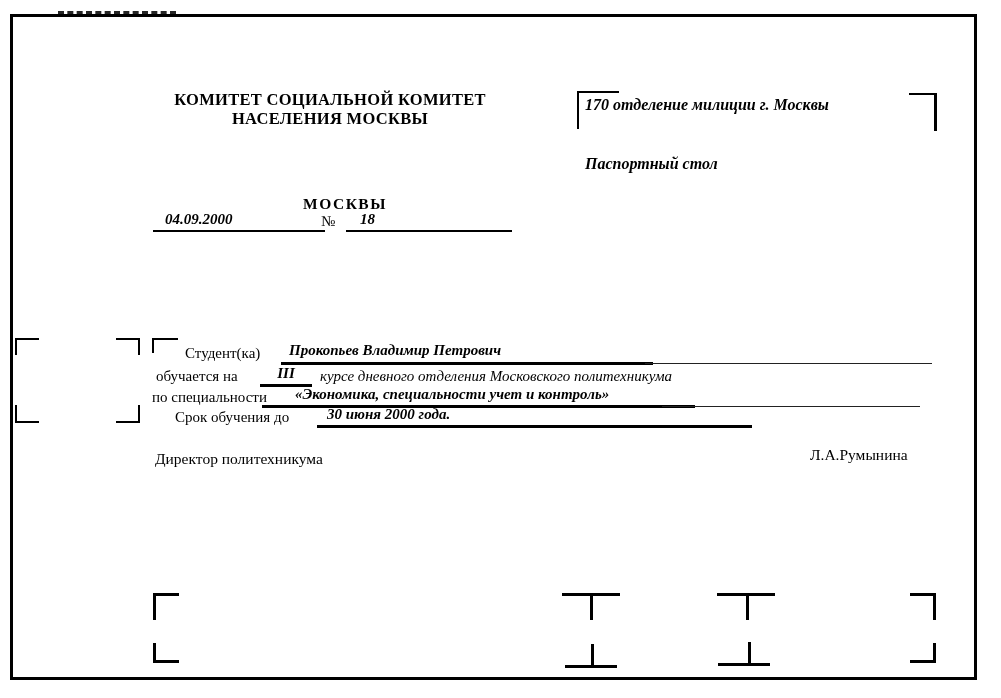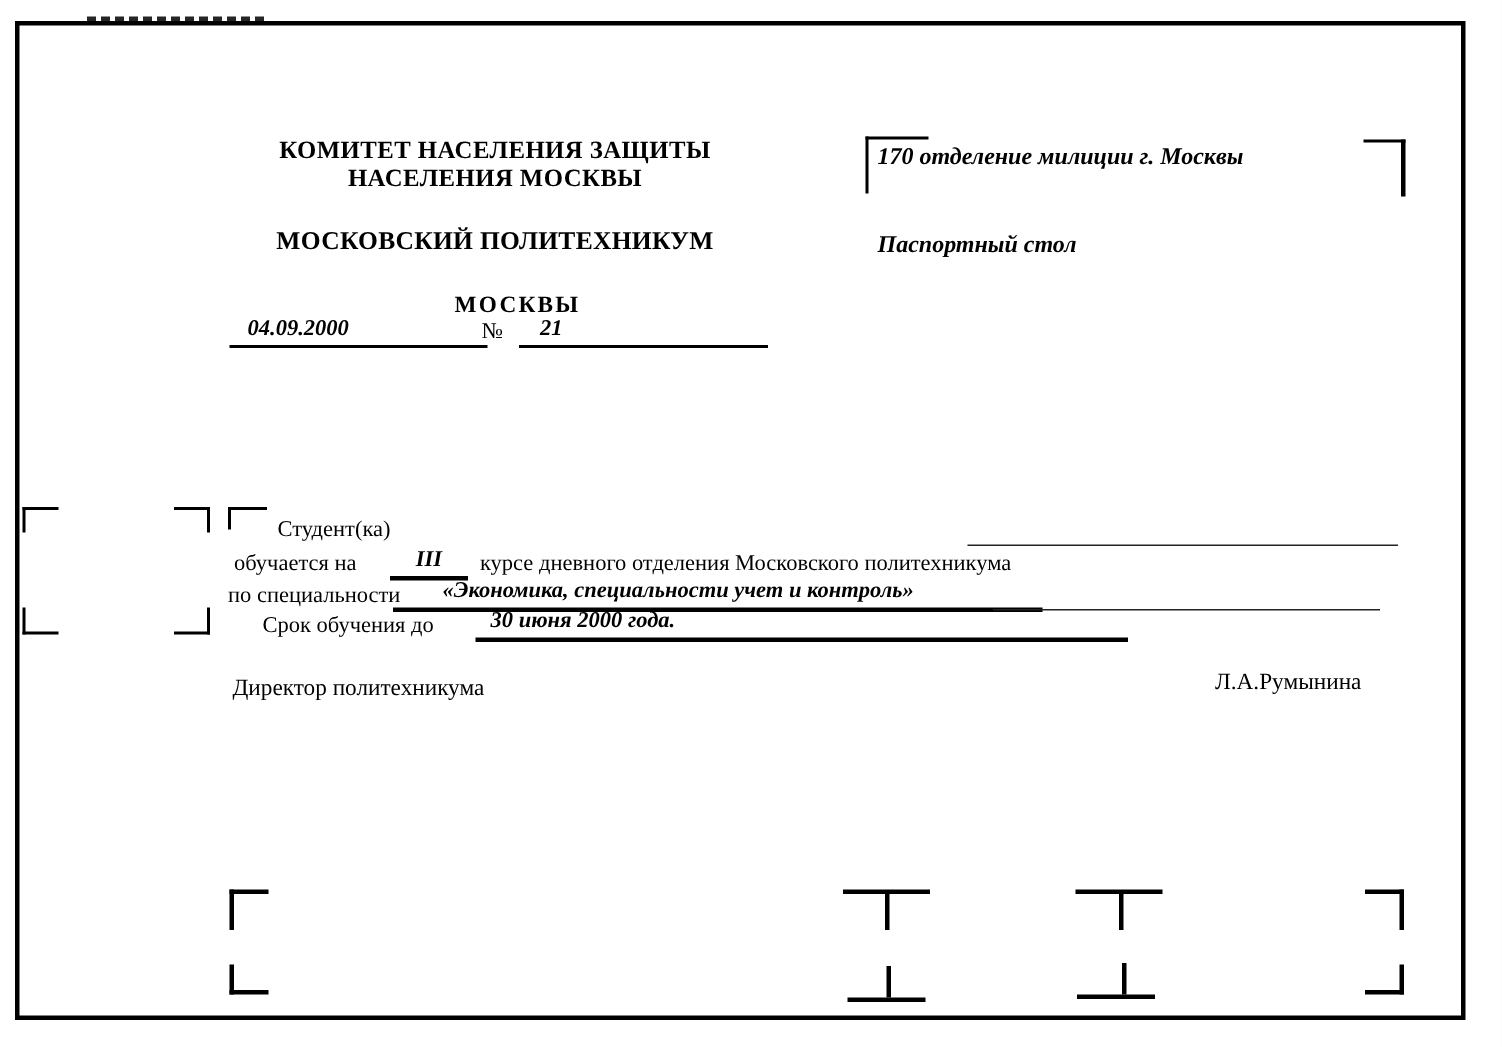--- a/index.html
+++ b/index.html
@@ -58,21 +58,21 @@
   .m-reg-br{left:116px;top:405px;width:24px;height:18px;border-bottom:2.5px solid #000;border-right:2.5px solid #000;}
   .m-para{left:152px;top:338px;width:26px;height:15px;border-top:2.5px solid #000;border-left:2.5px solid #000;}
   
   .body-txt{font-size:15px;text-align:center;}
   .l1-label{left:185px;top:345px;}
   .f-name{left:281px;top:342px;width:364px;height:20px;padding-left:8px;}
   .thin-line{position:absolute;height:0;border-top:1.5px solid #222;}
   .l1-cont{left:645px;top:363px;width:287px;}
   .l2-prefix{left:156px;top:368px;}
   .f-course{left:260px;top:365px;width:52px;height:19px;text-align:center;}
-  .l2-suffix{left:320px;top:368px;}
+  .l2-suffix{left:320px;top:368px;font-style:italic;}
   .l3-label{left:152px;top:389px;}
   .f-spec{left:262px;top:386px;width:400px;height:19px;padding-left:33px;}
   .l3-cont{left:662px;top:406px;width:258px;}
   .l4-label{left:175px;top:409px;}
   .f-term{left:317px;top:406px;width:425px;height:19px;padding-left:10px;}
   
   .sig-title{left:155px;top:450px;font-size:15.5px;}
   .sig-name{left:810px;top:446px;font-size:15.5px;}
   
   .m-bot-lg{left:153px;top:593px;width:26px;height:27px;border-top:3px solid #000;border-left:3px solid #000;}
@@ -93,41 +93,41 @@
   .um2 span{left:30px;}
 </style>
 </head>
 <body>
 
 <div class="page">
 
   <div class="frame"></div>
   <div class="scan-noise"></div>
 
-  <div class="t b ctr h-line1">КОМИТЕТ НАСЕЛЕНИЯ ЗАЩИТЫ</div>
+  <div class="t b ctr h-line1">КОМИТЕТ СОЦИАЛЬНОЙ КОМИТЕТ</div>
   <div class="t b ctr h-line2">НАСЕЛЕНИЯ МОСКВЫ</div>
-  <div class="t b ctr h-org">МОСКОВСКИЙ ПОЛИТЕХНИКУМ</div>
 
   <div class="t b ctr h-title">МОСКВЫ</div>
   <div class="fill fill2 f-date">04.09.2000</div>
   <div class="t no-sign">№</div>
-  <div class="fill fill2 f-num">21</div>
+  <div class="fill fill2 f-num">18</div>
 
   <div class="addr-bracket"></div>
   <div class="t b i addr1">170 отделение милиции г. Москвы</div>
   <div class="mark m-addr-tr"></div>
   <div class="t b i addr2">Паспортный стол</div>
 
   <div class="mark m-reg-tl"></div>
   <div class="mark m-reg-tr"></div>
   <div class="mark m-reg-bl"></div>
   <div class="mark m-reg-br"></div>
   <div class="mark m-para"></div>
 
   <div class="t body-txt l1-label">Студент(ка)</div>
+  <div class="fill f-name">Прокопьев Владимир Петрович</div>
   <div class="thin-line l1-cont"></div>
 
   <div class="t body-txt l2-prefix">обучается на</div>
   <div class="fill f-course">III</div>
   <div class="t body-txt l2-suffix">курсе дневного отделения Московского политехникума</div>
 
   <div class="t body-txt l3-label">по специальности</div>
   <div class="fill f-spec">«Экономика, специальности учет и контроль»</div>
   <div class="thin-line l3-cont"></div>
 

